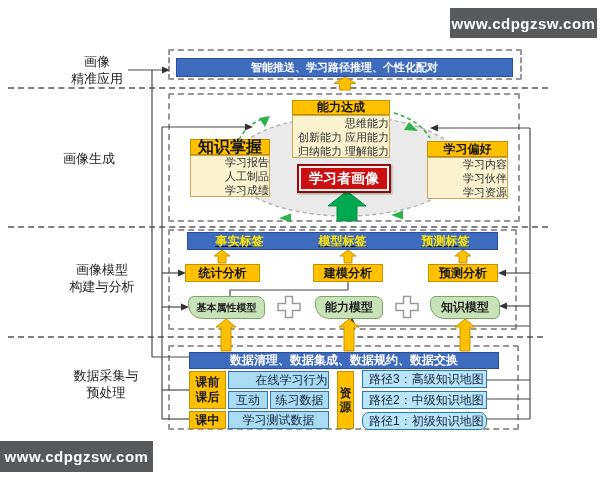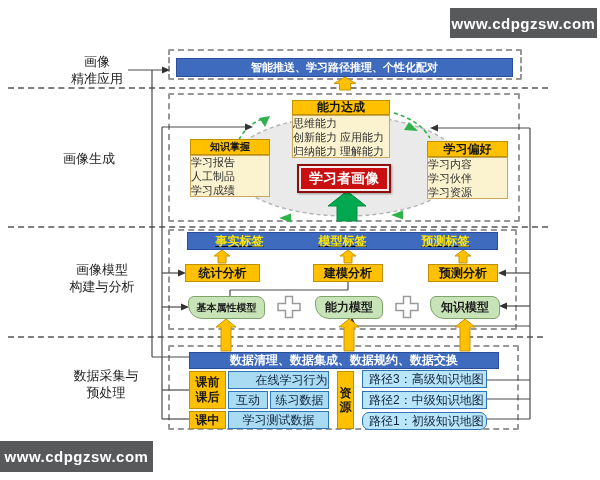--- a/index.html
+++ b/index.html
@@ -7,21 +7,21 @@
           font-family:"Liberation Sans","DejaVu Sans",sans-serif;}
   .abs{position:absolute;box-sizing:border-box;}
   .dash{border:2px dashed #979797;border-radius:2px;}
   .sep{border-top:2px dashed #7f7f7f;height:0;}
   .lbl{font-size:13px;line-height:17px;color:#1c1c1c;text-align:center;}
   .bar-blue{background:#3F6BBF;border:1px solid #2B4E9B;color:#fff;font-weight:bold;
             display:flex;align-items:center;justify-content:center;}
   .hdr-yellow{background:#FFC000;border:1px solid #BF9000;color:#151515;font-weight:bold;
             display:flex;align-items:center;justify-content:center;}
   .body-cream{background:#FBF2CF;border:1px solid #C9A959;color:#2e2e2e;
-            display:flex;flex-direction:column;align-items:flex-start;justify-content:center;}
+            display:flex;flex-direction:column;align-items:flex-end;justify-content:center;}
   .green-plq{background:#C9E3B9;border:1.5px solid #7FA469;border-radius:6px 8px 6px 14px;
             display:flex;align-items:center;justify-content:center;font-weight:bold;color:#1d1d1d;}
   .lblue{background:#A9DCF2;border:1px solid #2E75B6;color:#10233f;
             display:flex;align-items:center;justify-content:center;}
   .pathbox{background:#B9E6F8;border:1px solid #2E75B6;color:#10233f;
             display:flex;align-items:center;justify-content:flex-start;padding-left:6px;}
   .red-box{background:#C90F0F;border:2px solid #8E0E0E;box-shadow:inset 0 0 0 2px rgba(255,255,255,.92),1px 1px 2px rgba(0,0,0,.35);
             color:#fff;font-weight:bold;display:flex;align-items:center;justify-content:center;}
   .wm{background:#58595B;color:#fff;display:flex;align-items:center;justify-content:center;
       font-size:15px;font-weight:bold;letter-spacing:.5px;}
@@ -133,21 +133,21 @@
 
   <div class="abs hdr-yellow z2" style="left:292px;top:100px;width:98px;height:15px;font-size:12px;">
     <span>能力达成</span>
   </div>
   <div class="abs body-cream z2" style="left:292px;top:115px;width:98px;height:43px;font-size:11px;line-height:14px;">
     <div>思维能力</div>
     <div>创新能力 应用能力</div>
     <div>归纳能力 理解能力</div>
   </div>
 
-  <div class="abs hdr-yellow z2" style="left:190px;top:139px;width:80px;height:16px;font-size:10px;">
+  <div class="abs hdr-yellow z2" style="left:190px;top:139px;width:80px;height:16px;font-size:16px;">
     <span>知识掌握</span>
   </div>
   <div class="abs body-cream z2" style="left:190px;top:155px;width:80px;height:42px;font-size:11px;line-height:14px;">
     <div>学习报告</div>
     <div>人工制品</div>
     <div>学习成绩</div>
   </div>
 
   <div class="abs hdr-yellow z2" style="left:427px;top:141px;width:81px;height:16px;font-size:12px;">
     <span>学习偏好</span>

